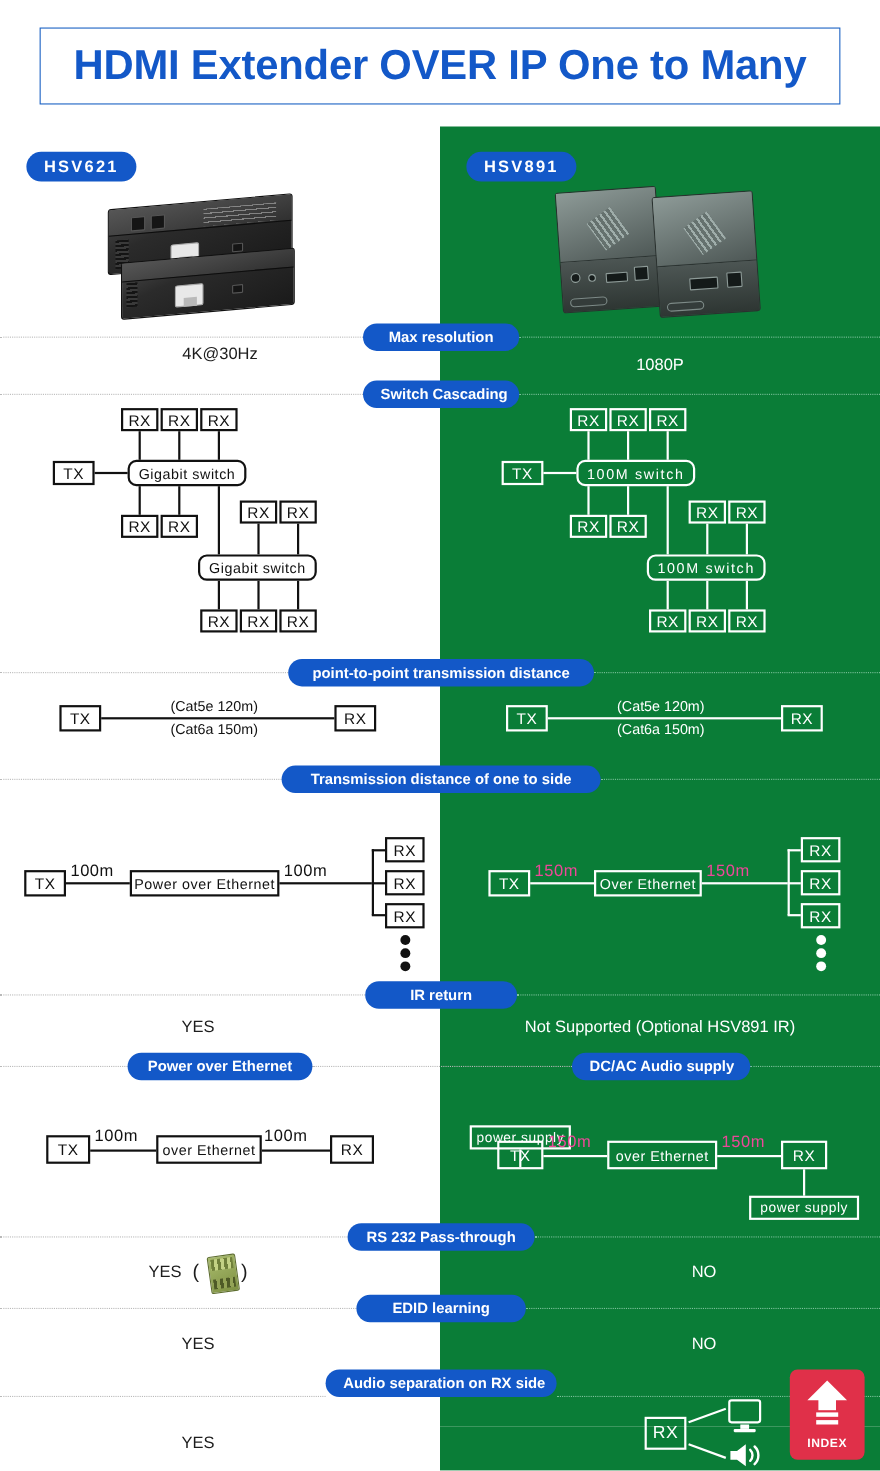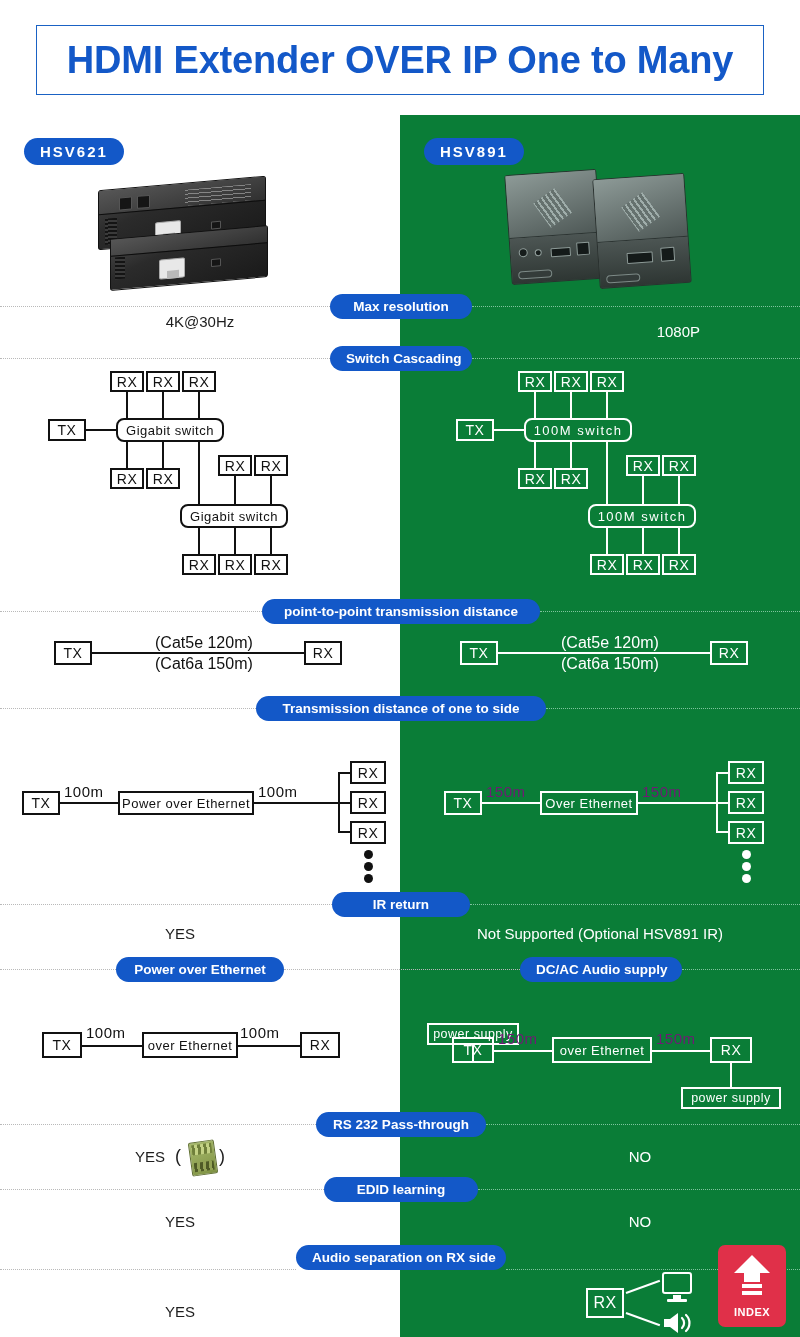--- a/index.html
+++ b/index.html
@@ -190,25 +190,25 @@
   }
   .dot.g { background: #ffffff; }
 
   .dlabel {
     position: absolute;
     font-size: 15px;
     color: #111;
     white-space: nowrap;
     letter-spacing: 0.5px;
   }
-  .dlabel.g { color: #701a75; }
+  .dlabel.g { color: #ec4899; }
 
   .catlabel {
     position: absolute;
-    font-size: 16px;
+    font-size: 13px;
     color: #111;
     white-space: nowrap;
   }
   .catlabel.g { color: #ffffff; }
 
   
   .rs-conn {
     position: absolute;
     width: 26px; height: 34px;
     background: linear-gradient(160deg,#a9bb6e,#7e9142);
@@ -329,21 +329,21 @@
       <div class="sv-port" style="left:62px; bottom:22px; width:14px; height:14px;"></div>
       <div class="sv-ear" style="left:6px; bottom:4px; width:34px;"></div>
     </div>
   </div>
 
   <div class="dotline" style="left:0px;   top:306px; width:330px;"></div>
   <div class="dotline on-green" style="left:472px; top:306px; width:328px;"></div>
   <div class="sec-badge" style="left:330px; top:294px; width:142px;">Max resolution</div>
 
   <div class="val val-left" style="left:100px; top:313px; width:200px;">4K@30Hz</div>
-  <div class="val val-right" style="left:500px; top:323px; width:200px;text-align:right;">1080P</div>
+  <div class="val val-right" style="left:500px; top:323px; width:200px;">1080P</div>
 
   <div class="dotline" style="left:0px;   top:358px; width:330px;"></div>
   <div class="dotline on-green" style="left:472px; top:358px; width:328px;"></div>
   <div class="sec-badge" style="left:330px; top:346px; width:142px;">Switch Cascading</div>
 
   <div>
 
     <div class="node" style="left:110px; top:371px; width:34px; height:21px;">RX</div>
     <div class="node" style="left:146px; top:371px; width:34px; height:21px;">RX</div>
     <div class="node" style="left:182px; top:371px; width:34px; height:21px;">RX</div>

